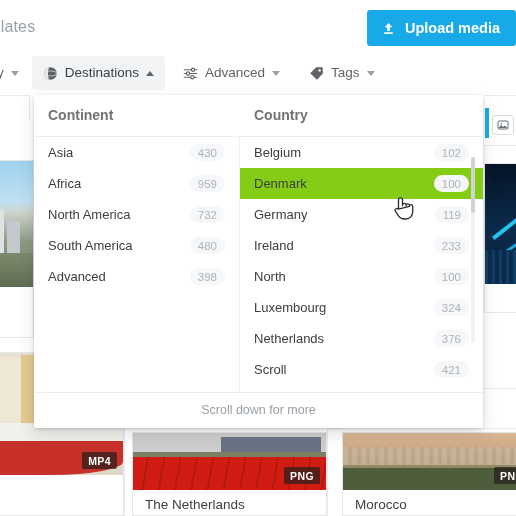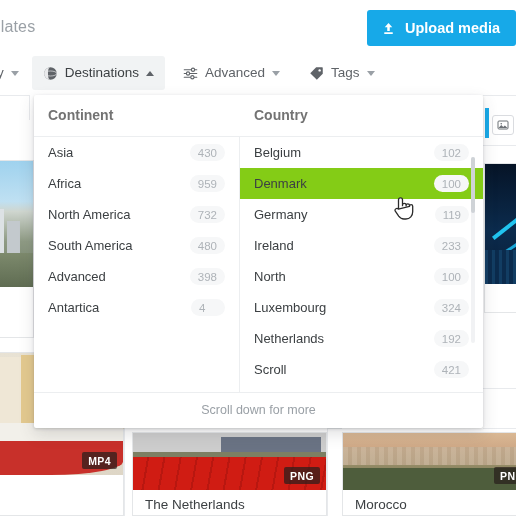--- a/index.html
+++ b/index.html
@@ -273,24 +273,20 @@
           <span class="cnt">732</span>
         </div>
         <div class="row">
           <span class="name">South America</span>
           <span class="cnt">480</span>
         </div>
         <div class="row">
           <span class="name">Advanced</span>
           <span class="cnt">398</span>
         </div>
-        <div class="row">
-          <span class="name">Antartica</span>
-          <span class="cnt">4</span>
-        </div>
       </div>
 
     <div class="col" id="country-col" style="left:206px; width:243px;">
         <div class="row">
           <span class="name">Belgium</span>
           <span class="cnt">102</span>
         </div>
         <div class="row hover">
           <span class="name">Denmark</span>
           <span class="cnt">100</span>
@@ -306,21 +302,21 @@
         <div class="row">
           <span class="name">North</span>
           <span class="cnt">100</span>
         </div>
         <div class="row">
           <span class="name">Luxembourg</span>
           <span class="cnt">324</span>
         </div>
         <div class="row">
           <span class="name">Netherlands</span>
-          <span class="cnt">192</span>
+          <span class="cnt">376</span>
         </div>
         <div class="row">
           <span class="name">Scroll</span>
           <span class="cnt">421</span>
         </div>
       </div>
 
     <div class="scrollbar">
       <div class="scrollthumb"></div>
     </div>

